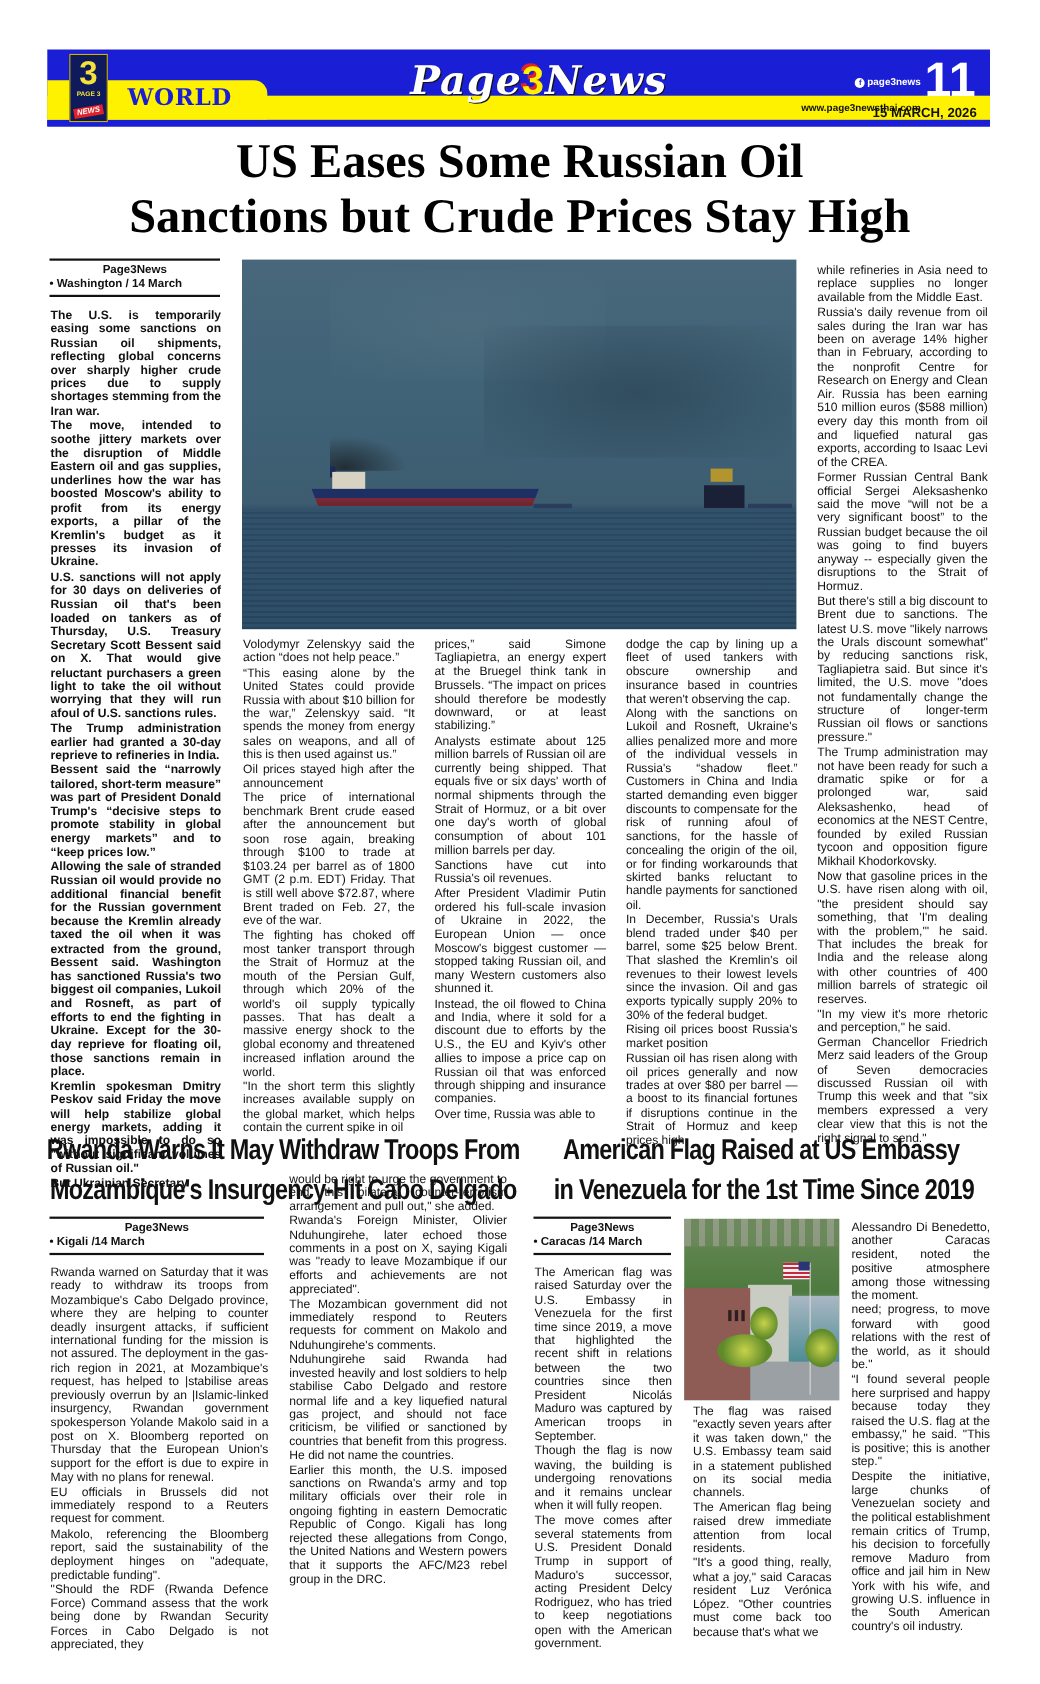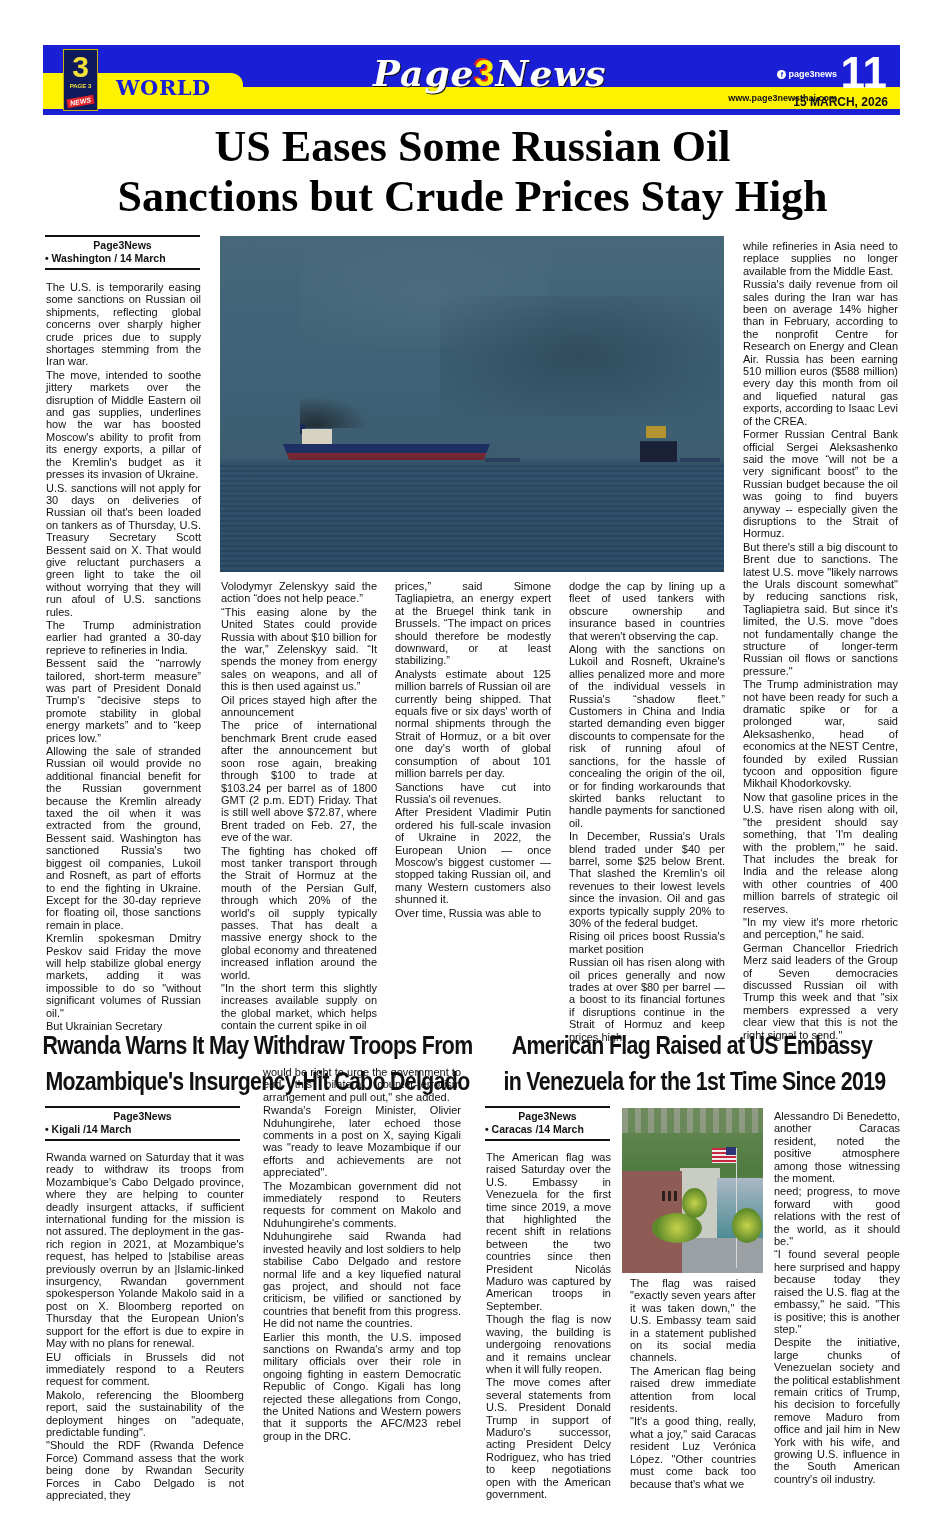--- a/index.html
+++ b/index.html
@@ -102,21 +102,21 @@
   <div class="smoke"></div>
   <div class="ship1-funnel"></div>
   <div class="ship1-bridge"></div>
   <div class="ship1-hull"></div>
   <div class="sm-boat" style="left:265px; width:35px;"></div>
   <div class="ship2-super"></div>
   <div class="ship2-hull"></div>
   <div class="sm-boat" style="left:460px; width:40px;"></div>
 </div>
 
-<div class="col" style="left:45px; top:280px; width:157px;">
+<div class="col" style="left:45px; top:280px; width:157px;font-weight:bold;">
   <p>The U.S. is temporarily easing some sanctions on Russian oil shipments, reflecting global concerns over sharply higher crude prices due to supply shortages stemming from the Iran war.</p>
   <p>The move, intended to soothe jittery markets over the disruption of Middle Eastern oil and gas supplies, underlines how the war has boosted Moscow's ability to profit from its energy exports, a pillar of the Kremlin's budget as it presses its invasion of Ukraine.</p>
   <p>U.S. sanctions will not apply for 30 days on deliveries of Russian oil that's been loaded on tankers as of Thursday, U.S. Treasury Secretary Scott Bessent said on X. That would give reluctant purchasers a green light to take the oil without worrying that they will run afoul of U.S. sanctions rules.</p>
   <p>The Trump administration earlier had granted a 30-day reprieve to refineries in India.</p>
   <p>Bessent said the “narrowly tailored, short-term measure” was part of President Donald Trump's “decisive steps to promote stability in global energy markets” and to “keep prices low.”</p>
   <p>Allowing the sale of stranded Russian oil would provide no additional financial benefit for the Russian government because the Kremlin already taxed the oil when it was extracted from the ground, Bessent said. Washington has sanctioned Russia's two biggest oil companies, Lukoil and Rosneft, as part of efforts to end the fighting in Ukraine. Except for the 30-day reprieve for floating oil, those sanctions remain in place.</p>
   <p>Kremlin spokesman Dmitry Peskov said Friday the move will help stabilize global energy markets, adding it was impossible to do so "without significant volumes of Russian oil."</p>
   <p>But Ukrainian Secretary</p>
 </div>
 
@@ -127,20 +127,21 @@
   <p>The price of international benchmark Brent crude eased after the announcement but soon rose again, breaking through $100 to trade at $103.24 per barrel as of 1800 GMT (2 p.m. EDT) Friday. That is still well above $72.87, where Brent traded on Feb. 27, the eve of the war.</p>
   <p>The fighting has choked off most tanker transport through the Strait of Hormuz at the mouth of the Persian Gulf, through which 20% of the world's oil supply typically passes. That has dealt a massive energy shock to the global economy and threatened increased inflation around the world.</p>
   <p>"In the short term this slightly increases available supply on the global market, which helps contain the current spike in oil</p>
 </div>
 
 <div class="col" style="left:394px; top:579px; width:158px;">
   <p>prices,” said Simone Tagliapietra, an energy expert at the Bruegel think tank in Brussels. “The impact on prices should therefore be modestly downward, or at least stabilizing.”</p>
   <p>Analysts estimate about 125 million barrels of Russian oil are currently being shipped. That equals five or six days' worth of normal shipments through the Strait of Hormuz, or a bit over one day's worth of global consumption of about 101 million barrels per day.</p>
   <p>Sanctions have cut into Russia's oil revenues.</p>
   <p>After President Vladimir Putin ordered his full-scale invasion of Ukraine in 2022, the European Union — once Moscow's biggest customer — stopped taking Russian oil, and many Western customers also shunned it.</p>
+  <p>Instead, the oil flowed to China and India, where it sold for a discount due to efforts by the U.S., the EU and Kyiv's other allies to impose a price cap on Russian oil that was enforced through shipping and insurance companies.</p>
   <p>Over time, Russia was able to</p>
 </div>
 
 <div class="col" style="left:568px; top:579px; width:158px;">
   <p>dodge the cap by lining up a fleet of used tankers with obscure ownership and insurance based in countries that weren't observing the cap.</p>
   <p>Along with the sanctions on Lukoil and Rosneft, Ukraine's allies penalized more and more of the individual vessels in Russia's “shadow fleet.” Customers in China and India started demanding even bigger discounts to compensate for the risk of running afoul of sanctions, for the hassle of concealing the origin of the oil, or for finding workarounds that skirted banks reluctant to handle payments for sanctioned oil.</p>
   <p>In December, Russia's Urals blend traded under $40 per barrel, some $25 below Brent. That slashed the Kremlin's oil revenues to their lowest levels since the invasion. Oil and gas exports typically supply 20% to 30% of the federal budget.</p>
   <p>Rising oil prices boost Russia's market position</p>
   <p>Russian oil has risen along with oil prices generally and now trades at over $80 per barrel — a boost to its financial fortunes if disruptions continue in the Strait of Hormuz and keep prices high</p>
 </div>

